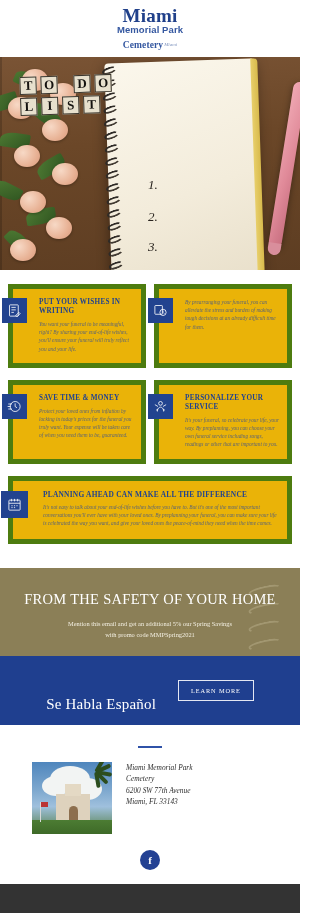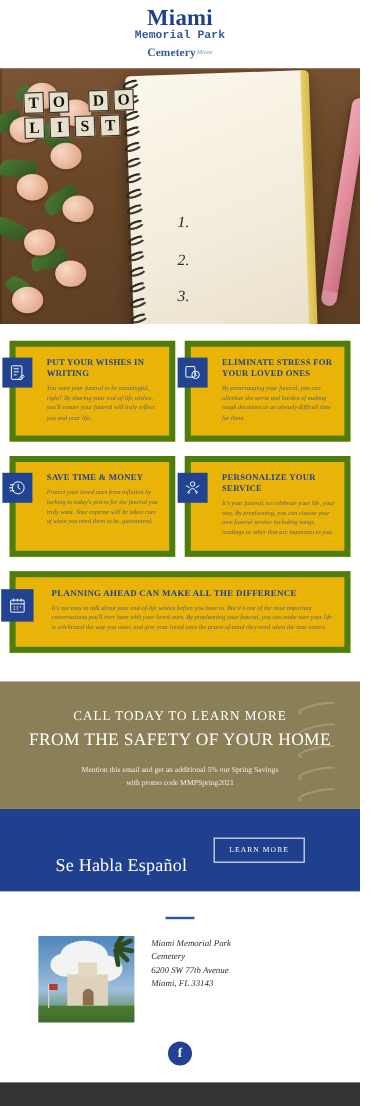--- a/index.html
+++ b/index.html
@@ -14,21 +14,21 @@
 
   
   .header { background:#ffffff; padding:6px 0 5px; text-align:center; }
   .logo { display:inline-block; line-height:1; color:#1d3f86; }
   .logo-main {
     font-family:"Liberation Serif", serif;
     font-size:19px; font-weight:700; letter-spacing:.2px;
     color:#20408a; line-height:19px;
   }
   .logo-sub {
-    font-family:Liberation Mono, monospace;
+    font-family:Liberation Sans, sans-serif;
     font-size:9.5px; font-weight:700; color:#3457a0;
     line-height:10px; letter-spacing:.1px;
   }
   .logo-sub2 {
     font-family:"Liberation Serif", serif;
     font-size:9.5px; font-weight:700; color:#3457a0;
     line-height:10px; letter-spacing:.1px; position:relative;
     display:inline-block;
   }
   .logo-script {
@@ -331,21 +331,20 @@
       </div>
       <div class="card">
         <div class="card-icon">
           <svg viewBox="0 0 24 24">
               <rect x="3" y="4" width="12" height="14" rx="1"></rect>
               <circle cx="16" cy="15" r="5"></circle>
               <line x1="16" y1="12" x2="16" y2="15"></line>
               <line x1="16" y1="15" x2="18" y2="17"></line>
             </svg>
         </div>
-        <div class="card-title">ELIMINATE STRESS FOR YOUR LOVED ONES</div>
         <div class="card-body">By prearranging your funeral, you can alleviate the stress and burden of making tough decisions at an already difficult time for them.</div>
       </div>
     </div>
 
     <div class="frow">
       <div class="card">
         <div class="card-icon">
           <svg viewBox="0 0 24 24">
               <circle cx="13" cy="12" r="8"></circle>
               <polyline points="13,7 13,12 16,14"></polyline>
@@ -402,21 +401,20 @@
       <i></i>
         <i></i>
         <i></i>
         <i></i>
         <i></i>
         <i></i>
         <i></i>
         <i></i>
     </div>
     <div class="cta-inner">
-      <div class="cta-line1">CALL TODAY TO LEARN MORE</div>
       <div class="cta-line2">FROM THE SAFETY OF YOUR HOME</div>
       <div class="cta-promo">Mention this email and get an additional 5% our Spring Savings</div>
       <div class="cta-promo">with promo code MMPSpring2021</div>
     </div>
   </div>
 
   <div class="bluebar">
     <div class="bluebar-text">Se Habla Español</div>
     <button class="learn-more">LEARN MORE</button>
   </div>

